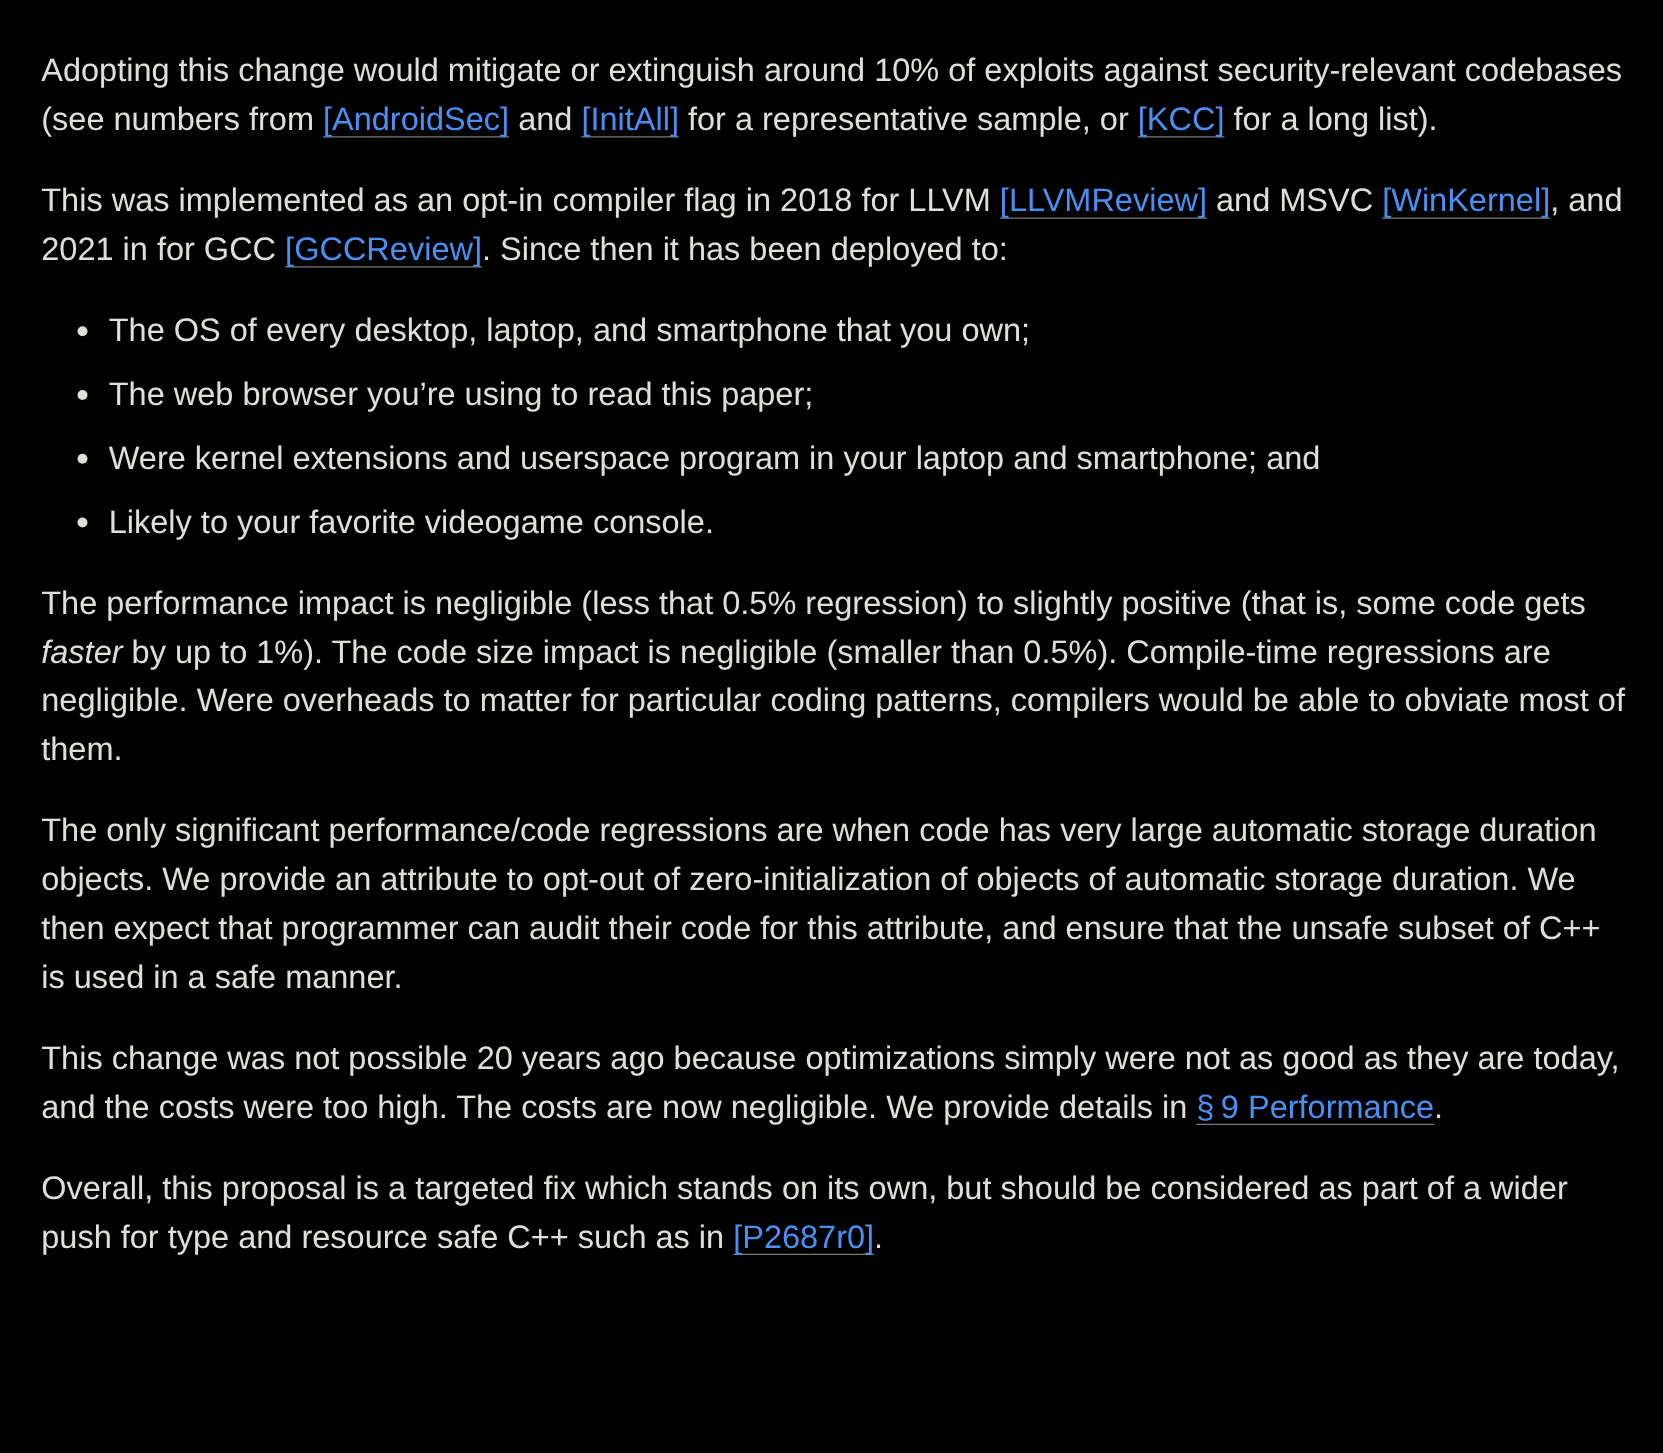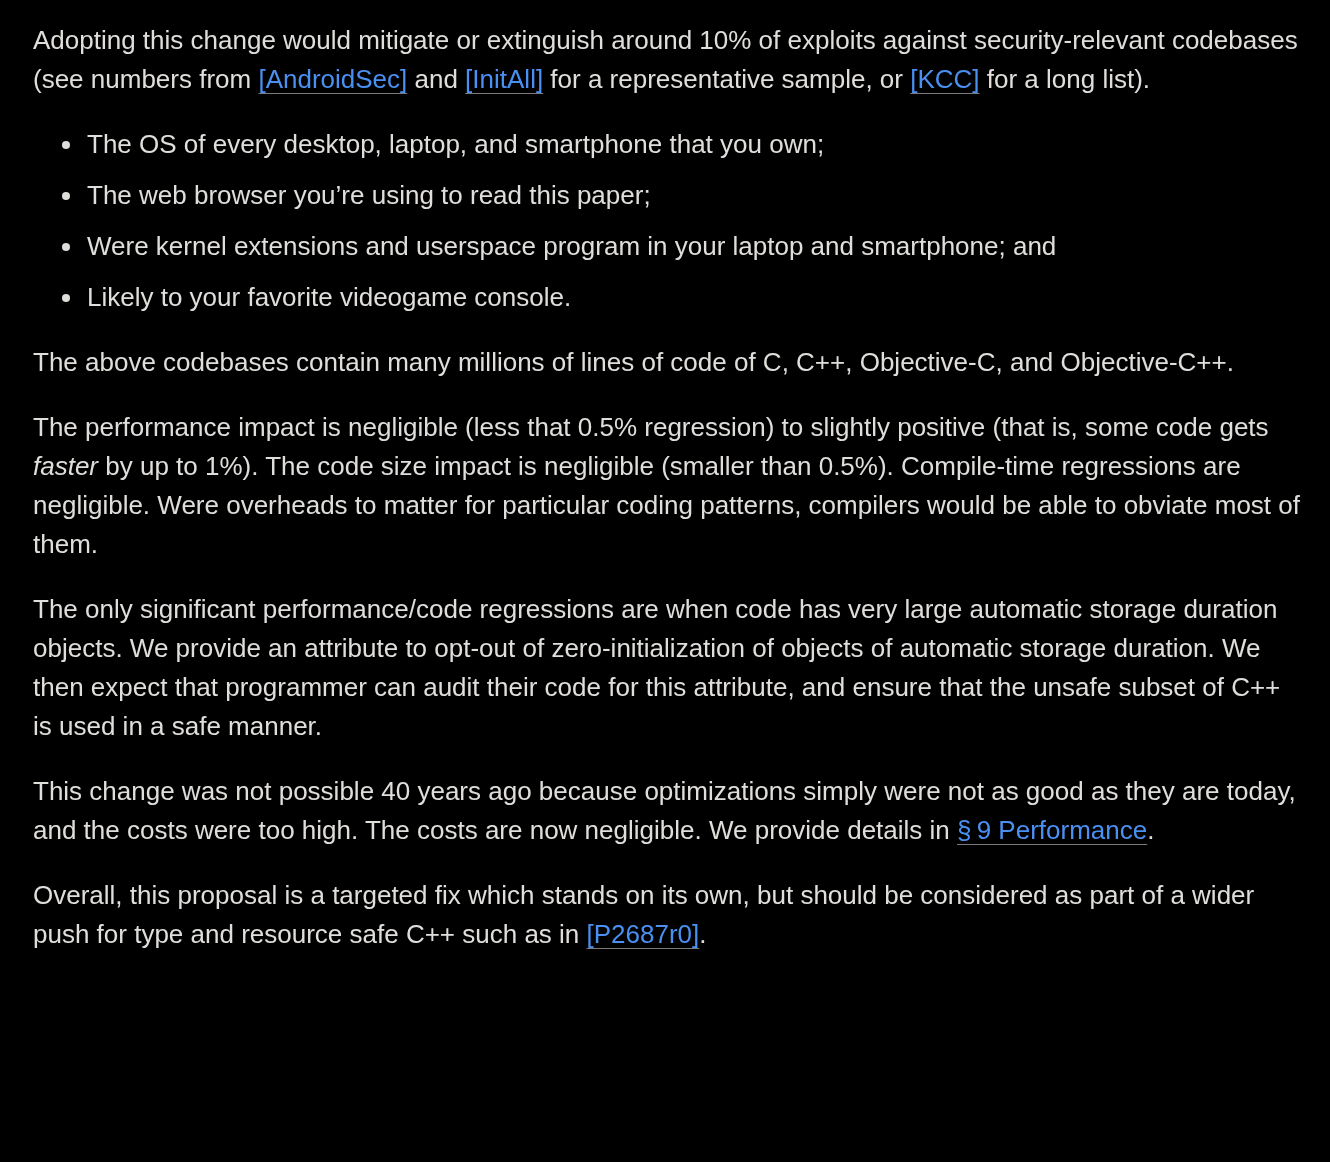--- a/index.html
+++ b/index.html
@@ -19,43 +19,43 @@
     box-sizing:border-box;
     min-height:1162px;
     width:1330px;
     padding:21px 27px 20px 33px;
     overflow:hidden;
     -webkit-hyphens:manual;
     hyphens:manual;
   }
   main{max-width:1270px;display:block;}
   p{margin:26px 0;}
-  main > p:first-child{margin-top:0;}
+  main > p:first-child{margin-top:16px;}
   ul{margin:26px 0;padding-left:52px;list-style:disc outside;}
   li{margin:0 0 12px 0;padding-left:2px;}
   li:last-child{margin-bottom:0;}
   em{}
   a.ref-link{
     color:var(--link,#4a90f2);
     text-decoration:underline;
     text-decoration-color:var(--link-underline,#7a7a7a);
     text-decoration-thickness:1px;
     text-underline-offset:5px;
     cursor:pointer;
   }
 </style>
 </head>
 <body>
 
 <main>
     <p><span>Adopting this change would mitigate or extinguish around 10% of exploits against security-relevant codebases (see numbers from </span><a href="#" class="ref-link">[AndroidSec]</a><span> and </span><a href="#" class="ref-link">[InitAll]</a><span> for a representative sample, or </span><a href="#" class="ref-link">[KCC]</a><span> for a long list).</span></p>
+    <p><span>This was implemented as an opt-in compiler flag in 2018 for LLVM </span><a href="#" class="ref-link">[LLVMReview]</a><span> and MSVC </span><a href="#" class="ref-link">[WinKernel]</a><span>, and 2021 in for GCC </span><a href="#" class="ref-link">[GCCReview]</a><span>. Since then it has been deployed to:</span></p>
     <ul>
       <li><span>The OS of every desktop, laptop, and smartphone that you own;</span></li>
       <li><span>The web browser you’re using to read this paper;</span></li>
       <li><span>Were kernel extensions and userspace program in your laptop and smartphone; and</span></li>
       <li><span>Likely to your favorite videogame console.</span></li>
     </ul>
-    <p><span>The above codebases contain many millions of lines of code of C, C++, Objective-C, and Objective-C++.</span></p>
     <p><span>The performance impact is negligible (less that 0.5% regression) to slightly positive (that is, some code gets </span><em>faster</em><span> by up to 1%). The code size impact is negligible (smaller than 0.5%). Compile-time regressions are negligi­ble. Were overheads to matter for particular coding patterns, compilers would be able to obviate most of them.</span></p>
     <p><span>The only significant performance/code regressions are when code has very large automatic storage duration ob­jects. We provide an attribute to opt-out of zero-initialization of objects of automatic storage duration. We then ex­pect that programmer can audit their code for this attribute, and ensure that the unsafe subset of C++ is used in a safe manner.</span></p>
-    <p><span>This change was not possible 40 years ago because optimizations simply were not as good as they are today, and the costs were too high. The costs are now negligible. We provide details in </span><a href="#" class="ref-link">§ 9 Performance</a><span>.</span></p>
+    <p><span>This change was not possible 20 years ago because optimizations simply were not as good as they are today, and the costs were too high. The costs are now negligible. We provide details in </span><a href="#" class="ref-link">§ 9 Performance</a><span>.</span></p>
     <p><span>Overall, this proposal is a targeted fix which stands on its own, but should be considered as part of a wider push for type and resource safe C++ such as in </span><a href="#" class="ref-link">[P2687r0]</a><span>.</span></p>
   </main>
 
 </body></html>

